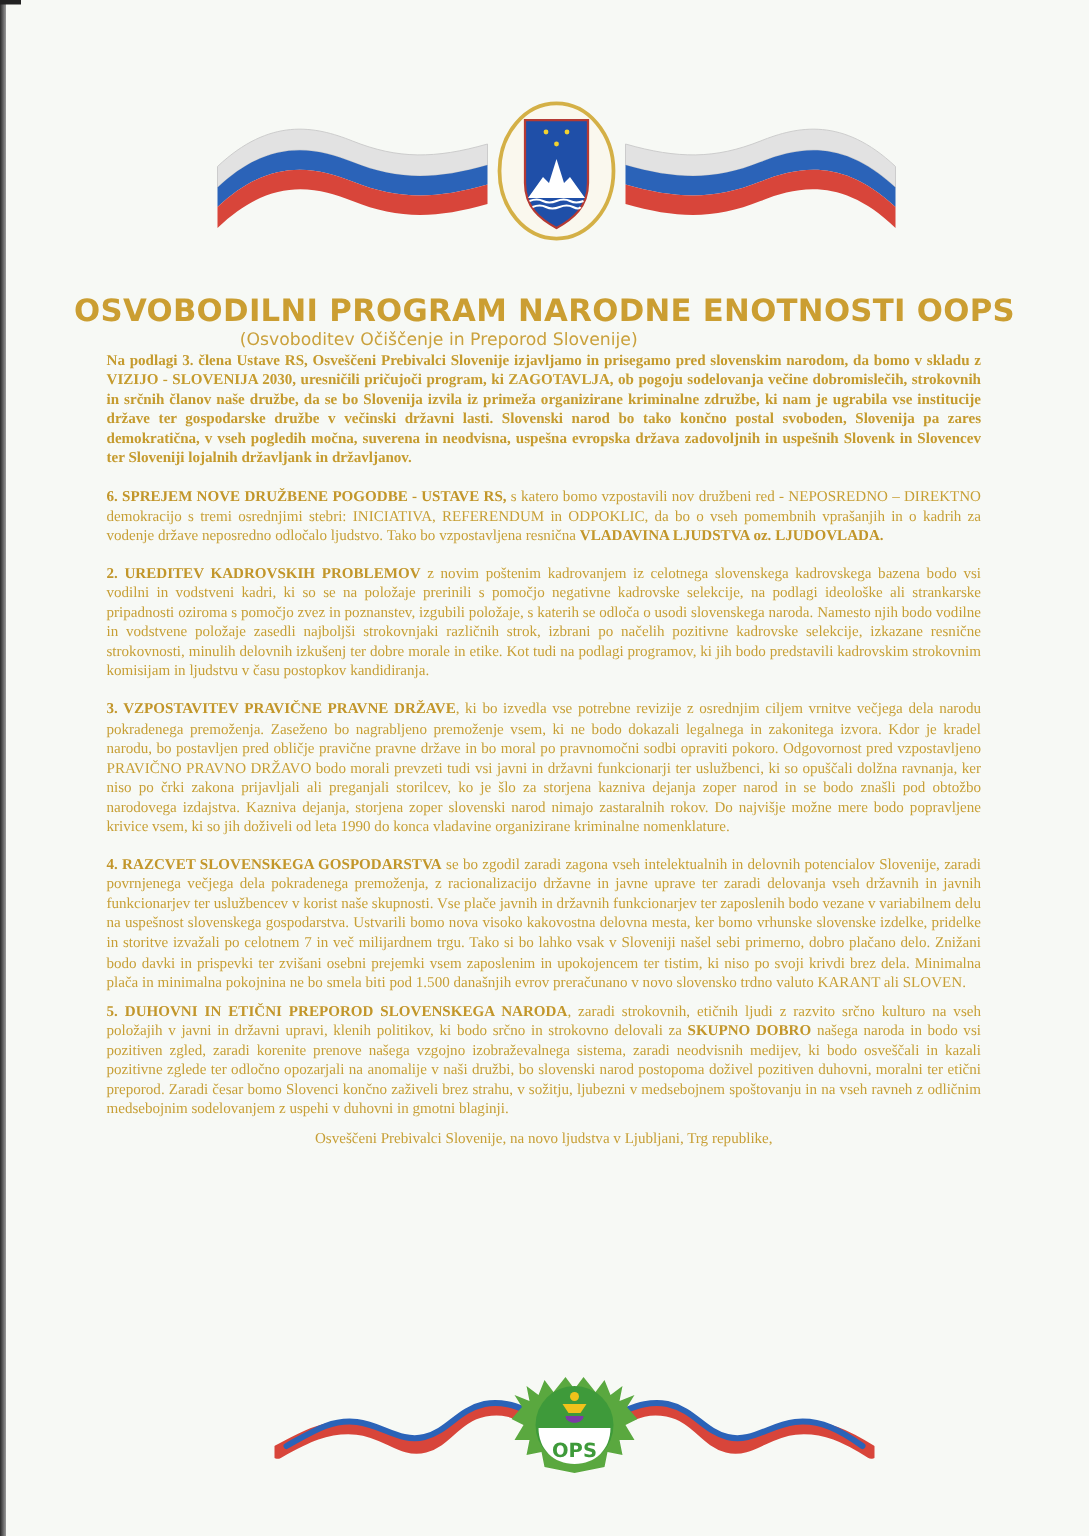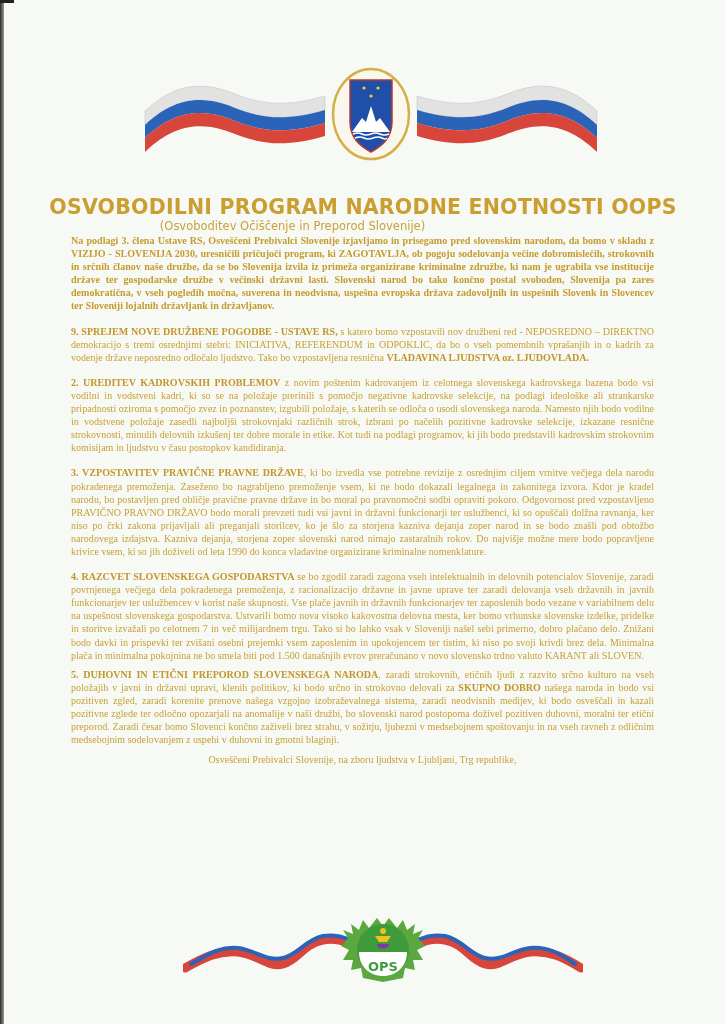--- a/index.html
+++ b/index.html
@@ -70,31 +70,31 @@
     <circle cx="231" cy="30" r="1.6" fill="#f2d230"></circle>
   </g>
 </svg>
 
 <div class="title">OSVOBODILNI PROGRAM NARODNE ENOTNOSTI OOPS</div>
 <div class="subtitle">(Osvoboditev Očiščenje in Preporod Slovenije)</div>
 
 <div class="content">
   <p class="intro">Na podlagi 3. člena Ustave RS, Osveščeni Prebivalci Slovenije izjavljamo in prisegamo pred slovenskim narodom, da bomo v skladu z VIZIJO - SLOVENIJA 2030, uresničili pričujoči program, ki ZAGOTAVLJA, ob pogoju sodelovanja večine dobromislečih, strokovnih in srčnih članov naše družbe, da se bo Slovenija izvila iz primeža organizirane kriminalne združbe, ki nam je ugrabila vse institucije države ter gospodarske družbe v večinski državni lasti. Slovenski narod bo tako končno postal svoboden, Slovenija pa zares demokratična, v vseh pogledih močna, suverena in neodvisna, uspešna evropska država zadovoljnih in uspešnih Slovenk in Slovencev ter Sloveniji lojalnih državljank in državljanov.</p>
 
-  <p><b>9. SPREJEM NOVE DRUŽBENE POGODBE - USTAVE RS,</b><span> s katero bomo vzpostavili nov družbeni red - NEPOSREDNO – DIREKTNO demokracijo s tremi osrednjimi stebri: INICIATIVA, REFERENDUM in ODPOKLIC, da bo o vseh pomembnih vprašanjih in o kadrih za vodenje države neposredno odločalo ljudstvo. Tako bo vzpostavljena resnična </span><b>VLADAVINA LJUDSTVA oz. LJUDOVLADA.</b></p>
+  <p><b>6. SPREJEM NOVE DRUŽBENE POGODBE - USTAVE RS,</b><span> s katero bomo vzpostavili nov družbeni red - NEPOSREDNO – DIREKTNO demokracijo s tremi osrednjimi stebri: INICIATIVA, REFERENDUM in ODPOKLIC, da bo o vseh pomembnih vprašanjih in o kadrih za vodenje države neposredno odločalo ljudstvo. Tako bo vzpostavljena resnična </span><b>VLADAVINA LJUDSTVA oz. LJUDOVLADA.</b></p>
 
   <p><b>2. UREDITEV KADROVSKIH PROBLEMOV</b><span> z novim poštenim kadrovanjem iz celotnega slovenskega kadrovskega bazena bodo vsi vodilni in vodstveni kadri, ki so se na položaje prerinili s pomočjo negativne kadrovske selekcije, na podlagi ideološke ali strankarske pripadnosti oziroma s pomočjo zvez in poznanstev, izgubili položaje, s katerih se odloča o usodi slovenskega naroda. Namesto njih bodo vodilne in vodstvene položaje zasedli najboljši strokovnjaki različnih strok, izbrani po načelih pozitivne kadrovske selekcije, izkazane resnične strokovnosti, minulih delovnih izkušenj ter dobre morale in etike. Kot tudi na podlagi programov, ki jih bodo predstavili kadrovskim strokovnim komisijam in ljudstvu v času postopkov kandidiranja.</span></p>
 
   <p><b>3. VZPOSTAVITEV PRAVIČNE PRAVNE DRŽAVE</b><span>, ki bo izvedla vse potrebne revizije z osrednjim ciljem vrnitve večjega dela narodu pokradenega premoženja. Zaseženo bo nagrabljeno premoženje vsem, ki ne bodo dokazali legalnega in zakonitega izvora. Kdor je kradel narodu, bo postavljen pred obličje pravične pravne države in bo moral po pravnomočni sodbi opraviti pokoro. Odgovornost pred vzpostavljeno PRAVIČNO PRAVNO DRŽAVO bodo morali prevzeti tudi vsi javni in državni funkcionarji ter uslužbenci, ki so opuščali dolžna ravnanja, ker niso po črki zakona prijavljali ali preganjali storilcev, ko je šlo za storjena kazniva dejanja zoper narod in se bodo znašli pod obtožbo narodovega izdajstva. Kazniva dejanja, storjena zoper slovenski narod nimajo zastaralnih rokov. Do najvišje možne mere bodo popravljene krivice vsem, ki so jih doživeli od leta 1990 do konca vladavine organizirane kriminalne nomenklature.</span></p>
 
   <p style="margin-bottom:6px"><b>4. RAZCVET SLOVENSKEGA GOSPODARSTVA</b><span> se bo zgodil zaradi zagona vseh intelektualnih in delovnih potencialov Slovenije, zaradi povrnjenega večjega dela pokradenega premoženja, z racionalizacijo državne in javne uprave ter zaradi delovanja vseh državnih in javnih funkcionarjev ter uslužbencev v korist naše skupnosti. Vse plače javnih in državnih funkcionarjev ter zaposlenih bodo vezane v variabilnem delu na uspešnost slovenskega gospodarstva. Ustvarili bomo nova visoko kakovostna delovna mesta, ker bomo vrhunske slovenske izdelke, pridelke in storitve izvažali po celotnem 7 in več milijardnem trgu. Tako si bo lahko vsak v Sloveniji našel sebi primerno, dobro plačano delo. Znižani bodo davki in prispevki ter zvišani osebni prejemki vsem zaposlenim in upokojencem ter tistim, ki niso po svoji krivdi brez dela. Minimalna plača in minimalna pokojnina ne bo smela biti pod 1.500 današnjih evrov preračunano v novo slovensko trdno valuto KARANT ali SLOVEN.</span></p>
 
   <p style="margin-bottom:10px"><b>5. DUHOVNI IN ETIČNI PREPOROD SLOVENSKEGA NARODA</b><span>, zaradi strokovnih, etičnih ljudi z razvito srčno kulturo na vseh položajih v javni in državni upravi, klenih politikov, ki bodo srčno in strokovno delovali za </span><b>SKUPNO DOBRO</b><span> našega naroda in bodo vsi pozitiven zgled, zaradi korenite prenove našega vzgojno izobraževalnega sistema, zaradi neodvisnih medijev, ki bodo osveščali in kazali pozitivne zglede ter odločno opozarjali na anomalije v naši družbi, bo slovenski narod postopoma doživel pozitiven duhovni, moralni ter etični preporod. Zaradi česar bomo Slovenci končno zaživeli brez strahu, v sožitju, ljubezni v medsebojnem spoštovanju in na vseh ravneh z odličnim medsebojnim sodelovanjem z uspehi v duhovni in gmotni blaginji.</span></p>
 
-  <p class="signature">Osveščeni Prebivalci Slovenije, na zboru ljudstva v Ljubljani, Trg republike,</p>
+  <p class="signature">Osveščeni Prebivalci Slovenije, na novo ljudstva v Ljubljani, Trg republike,</p>
 </div>
 
 <svg class="footer-ribbon" viewBox="0 0 400 66">
   <g>
     <path d="M2,50 C20,40 35,32 55,34 C75,36 85,50 100,46 C115,42 120,26 140,22 C160,18 170,30 180,30" stroke="#d8453a" stroke-width="9" fill="none" stroke-linecap="round"></path>
     <path d="M8,46 C26,36 38,28 55,30 C72,32 84,44 100,40 C116,36 122,22 140,18 C158,15 168,24 178,25" stroke="#2b63b8" stroke-width="4" fill="none" stroke-linecap="round"></path>
     <path d="M222,30 C232,30 242,18 262,22 C282,26 287,42 302,46 C317,50 327,36 347,34 C367,32 382,40 398,50" stroke="#d8453a" stroke-width="9" fill="none" stroke-linecap="round"></path>
     <path d="M224,25 C234,24 244,15 262,18 C280,22 286,36 302,40 C318,44 330,32 347,30 C364,28 378,36 392,46" stroke="#2b63b8" stroke-width="4" fill="none" stroke-linecap="round"></path>
   </g>
   <g>

